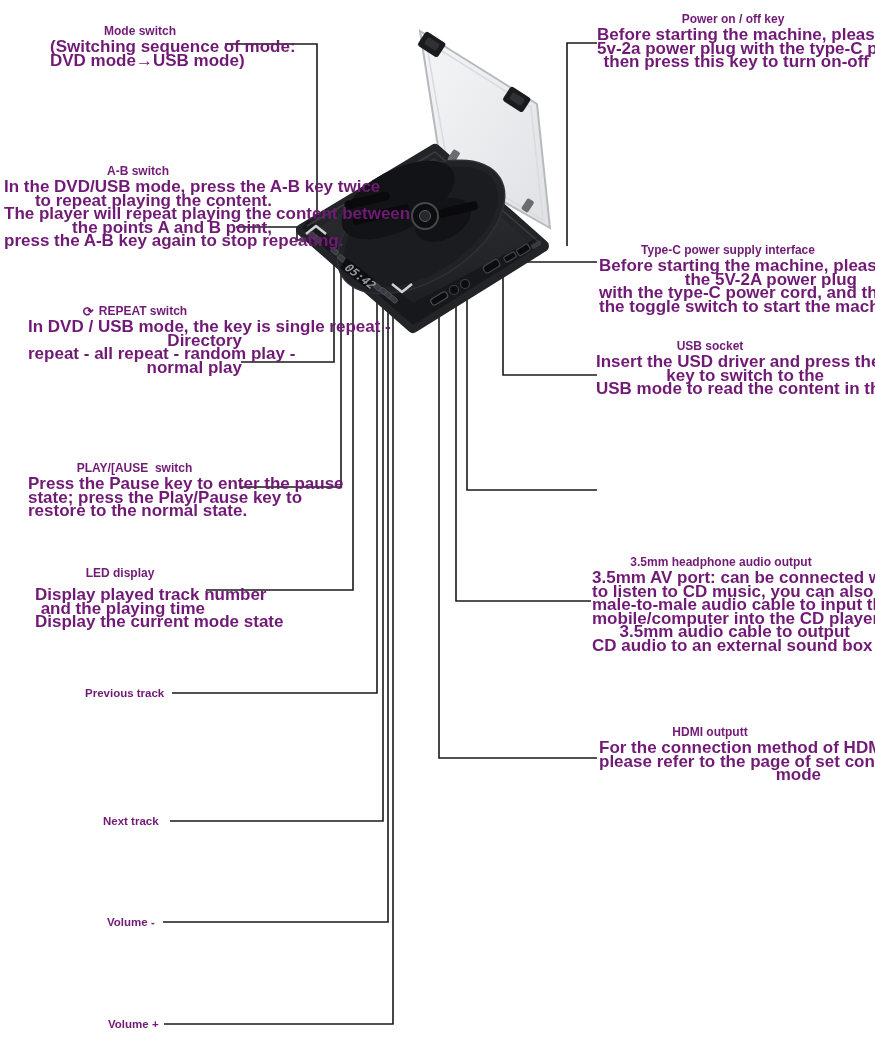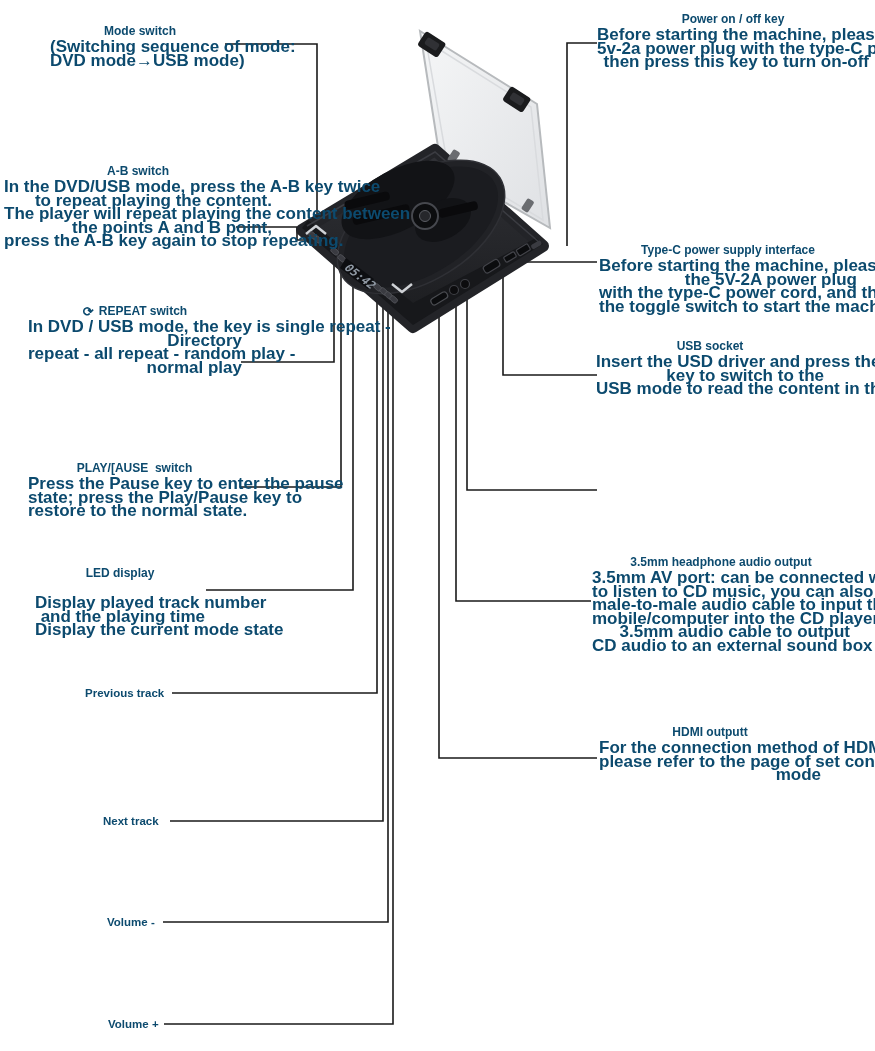--- a/index.html
+++ b/index.html
@@ -1,19 +1,19 @@
 <!DOCTYPE html>
 <html><head>
 <meta charset="utf-8">
 <style>
   html,body{margin:0;padding:0;background:#ffffff;}
   .canvas{position:relative;width:875px;height:1051px;background:#ffffff;overflow:hidden;
           font-family:"Liberation Sans",sans-serif;}
   .art{position:absolute;left:0;top:0;}
-  .lbl{position:absolute;font-weight:bold;color:#0c4a6e;z-index:2;}
+  .lbl{position:absolute;font-weight:bold;color:#701a75;z-index:2;}
   .t{font-size:12px;line-height:14px;text-align:center;white-space:pre-wrap;}
   .b{font-size:17px;line-height:13.5px;white-space:pre;margin-top:2px;text-align:right;}
   .plain .t{text-align:center;font-size:11.5px;white-space:nowrap;}
   .trow{display:flex;align-items:center;justify-content:center;gap:5px;font-size:12px;line-height:14px;}
   .ric{font-size:13px;line-height:13px;}
 </style>
 </head>
 <body>
 
 <div class="canvas">
@@ -143,21 +143,21 @@
 
   <div class="lbl" style="left:28px;top:461px;width:213px">
     <div class="t">PLAY/[AUSE  switch</div>
     <div class="b">Press the Pause key to enter the pause
 state; press the Play/Pause key to
 restore to the normal state.</div>
   </div>
 
   <div class="lbl" style="left:35px;top:566px;width:170px">
     <div class="t">LED display</div>
-    <div class="b" style="margin-top:16px">Display played track number
+    <div class="b" style="margin-top:8px">Display played track number
 and the playing time
 Display the current mode state</div>
   </div>
 
   <div class="lbl plain" style="left:85px;top:686px">
     <div class="t">Previous track</div>
   </div>
 
   <div class="lbl plain" style="left:103px;top:814px">
     <div class="t">Next track</div>

